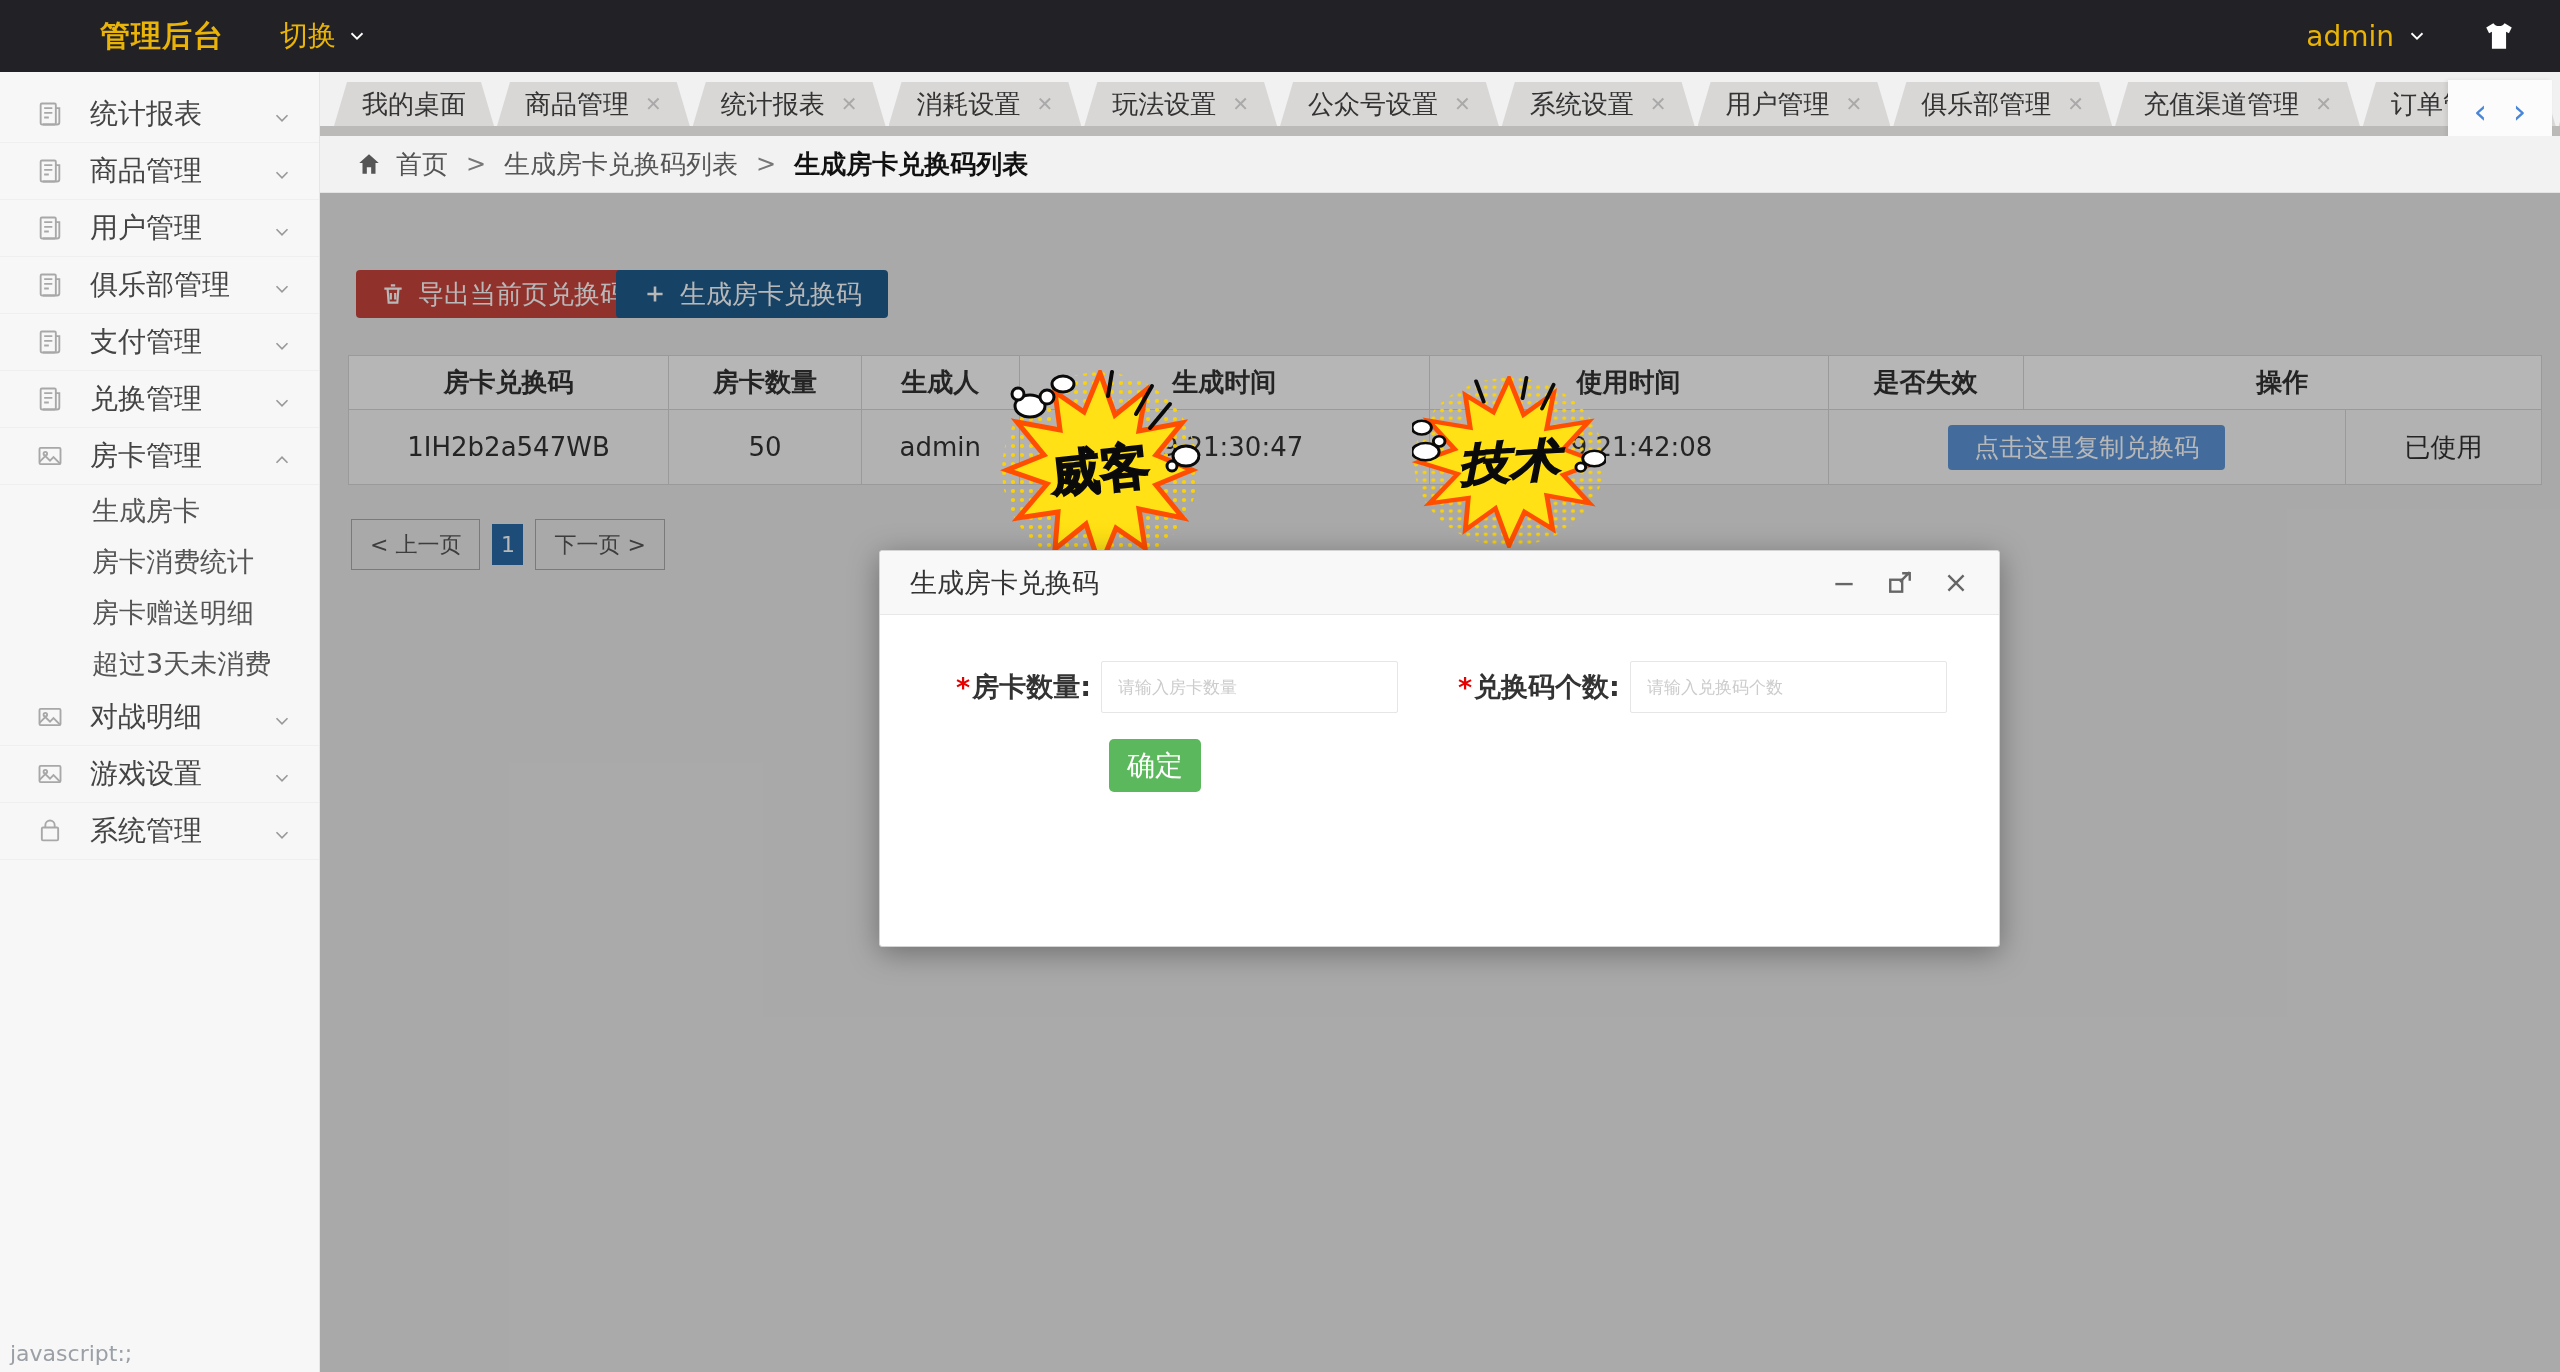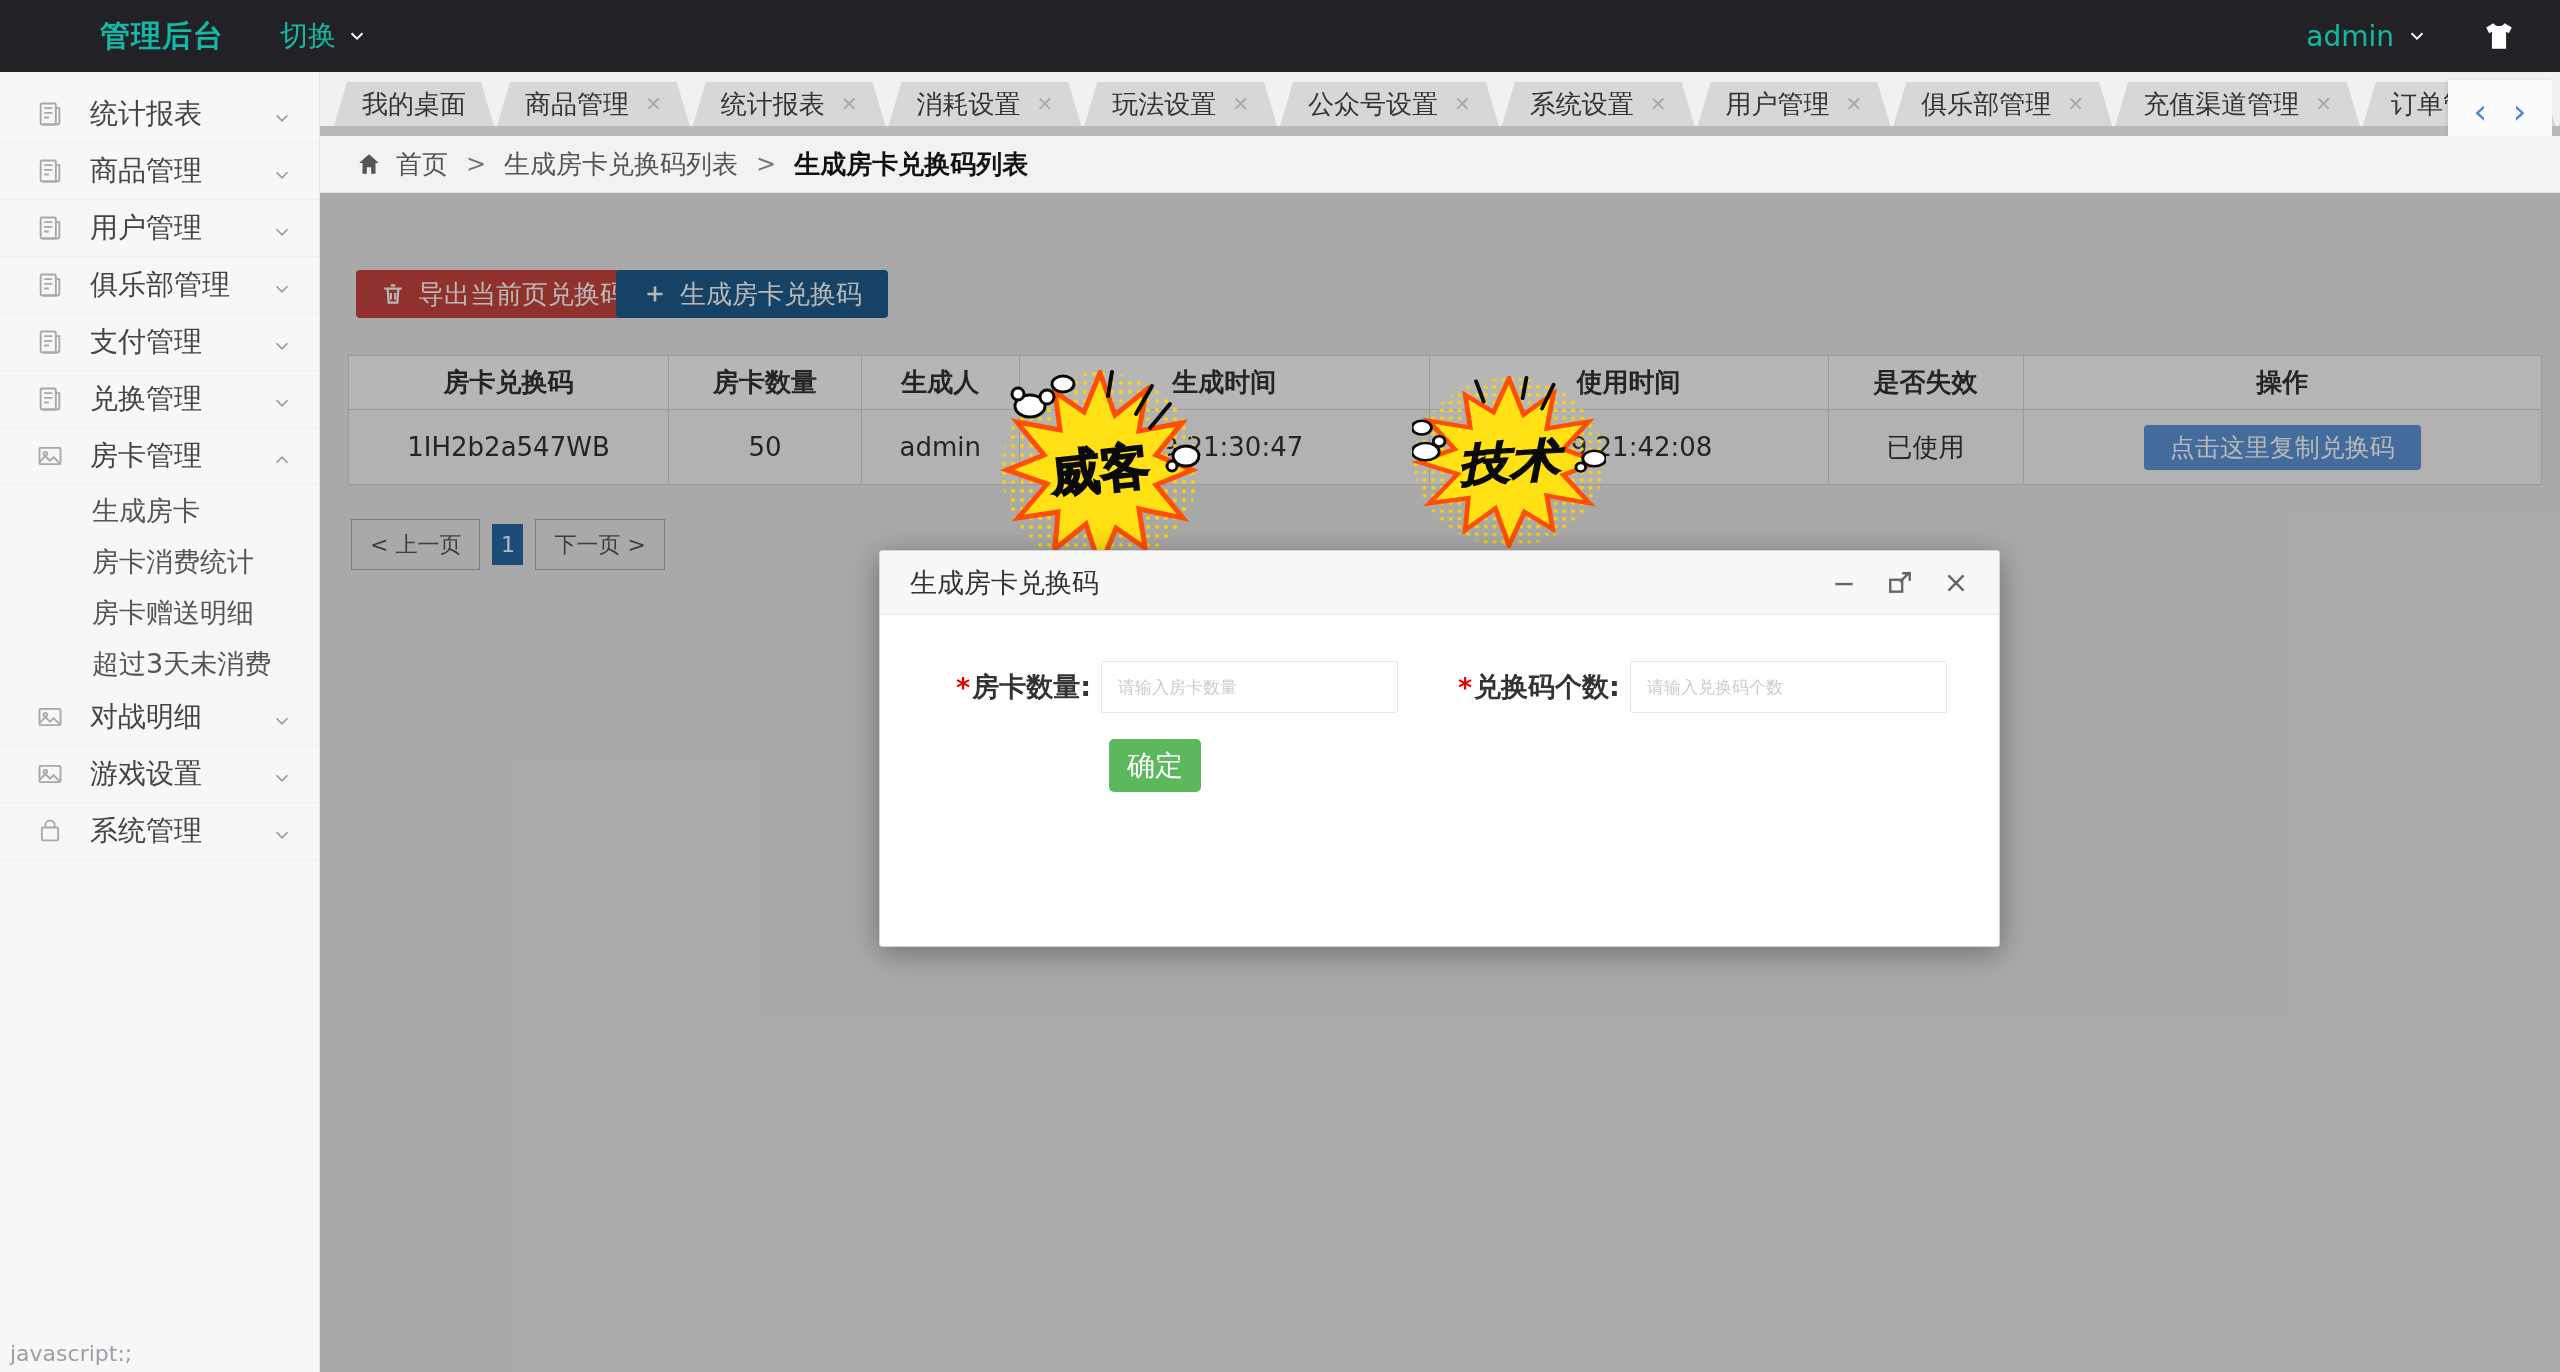--- a/index.html
+++ b/index.html
@@ -8,21 +8,21 @@
     position: relative;
     font-family: "DejaVu Sans", sans-serif;
     background: #ebebeb;
     overflow: hidden;
     color:#333;
   }
 
   
   .topbar {
     position:absolute; left:0; top:0; width:2560px; height:72px;
-    background:#222226; color:#14b8a6;
+    background:#222226; color:#eab308;
     display:flex; align-items:center;
     padding:0 44px 0 100px;
     z-index:90;
   }
   .topbar .brand { font-size:30px; font-weight:bold; letter-spacing:1px; }
   .topbar .switch { margin-left:56px; font-size:28px; display:flex; align-items:center; gap:10px; cursor:pointer; }
   .topbar .right { margin-left:auto; display:flex; align-items:center; gap:14px; }
   .topbar .user { font-size:28px; display:flex; align-items:center; gap:12px; cursor:pointer; }
   .topbar svg.chev { width:22px; height:22px; stroke:#fff; fill:none; stroke-width:2; }
   .topbar .tshirt { width:34px; height:34px; margin-left:40px; }
@@ -417,24 +417,24 @@
       <div class="t-cell c4">使用时间</div>
       <div class="t-cell c5">是否失效</div>
       <div class="t-cell c6">操作</div>
     </div>
     <div class="t-row t-body">
       <div class="t-cell c0">1IH2b2a547WB</div>
       <div class="t-cell c1">50</div>
       <div class="t-cell c2">admin</div>
       <div class="t-cell c3">29 21:30:47</div>
       <div class="t-cell c4">-29 21:42:08</div>
-      <div class="t-cell c5">已使用</div>
       <div class="t-cell c6">
         <button class="btn btn-copy">点击这里复制兑换码</button>
       </div>
+      <div class="t-cell c5">已使用</div>
     </div>
   </div>
 
   <div class="pagination">
     <div class="page-btn">&lt; 上一页</div>
     <div class="page-cur">1</div>
     <div class="page-btn">下一页 &gt;</div>
   </div>
 </main>
 

